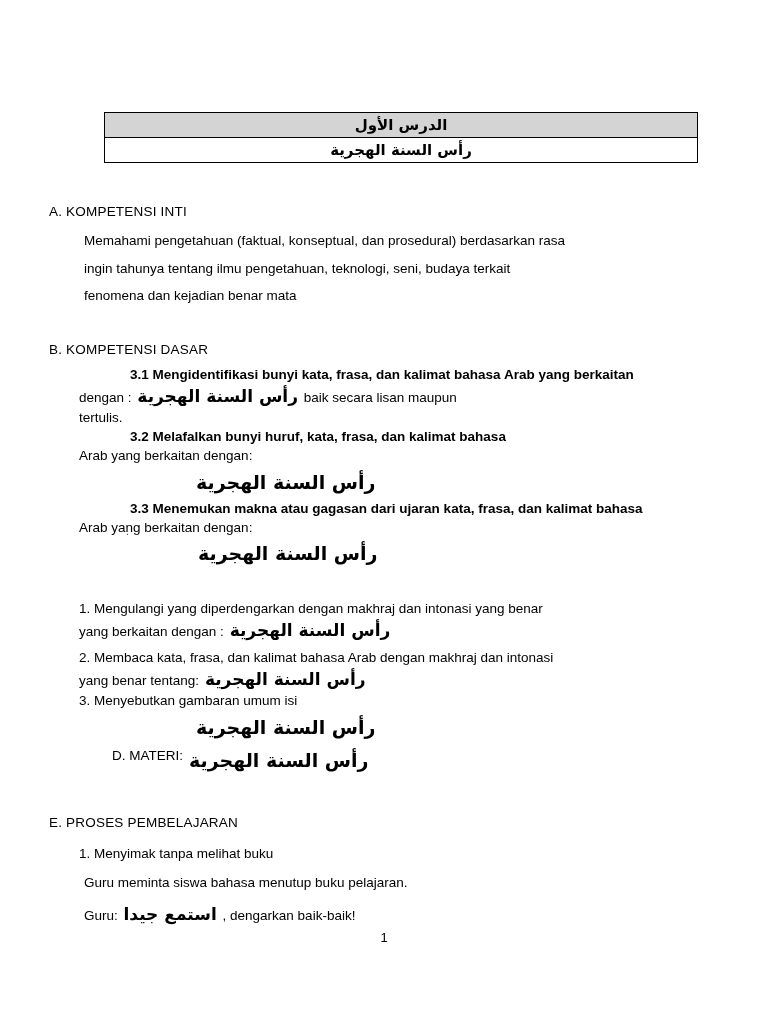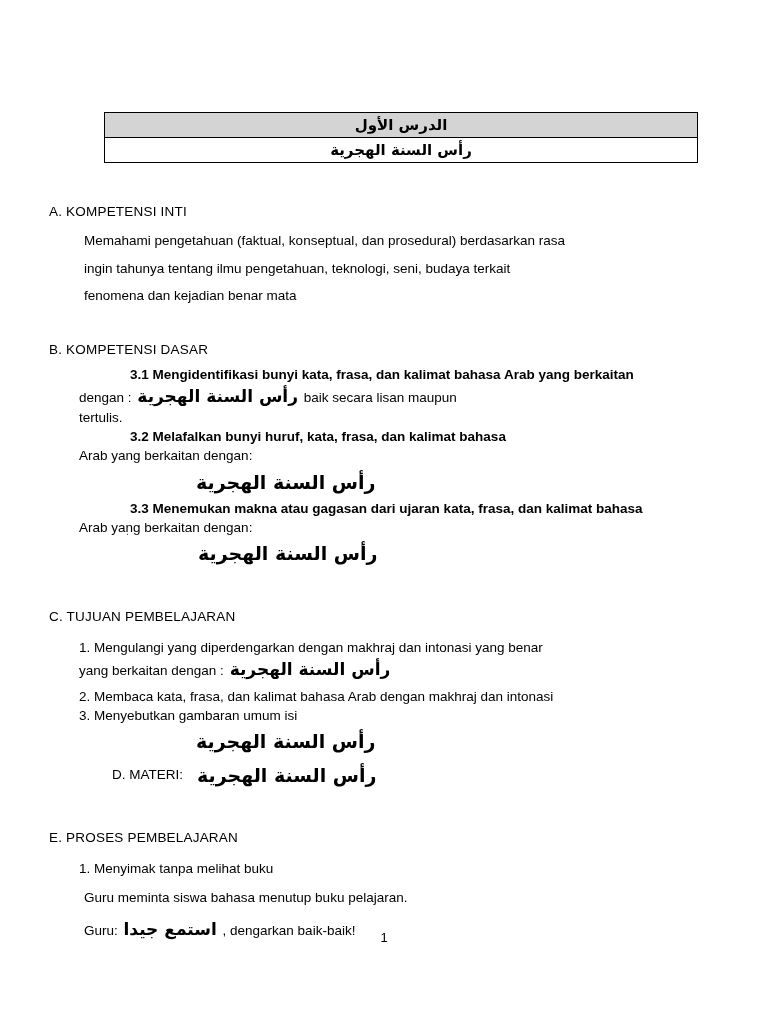--- a/index.html
+++ b/index.html
@@ -106,22 +106,22 @@
     margin-bottom: 2px;
     text-align: left;
   }
   .ar-block-2 {
     margin-left: 198px;
   }
   .sec-head-inline {
     margin-left: 112px;
     margin-top: 4px;
     display: flex;
-    align-items: center;
-    gap: 12px;
+    align-items: flex-start;
+    gap: 4px;
   }
   .gap-sm { height: 6px; }
   .gap-md { height: 14px; }
   .gap-lg { height: 22px; }
 
   .footer {
     position: absolute;
     left: 0;
     top: 930px;
     width: 768px;
@@ -179,33 +179,36 @@
       <div class="ar-block">رأس السنة الهجرية</div>
 
       <div class="item">3.3 Menemukan makna atau gagasan dari ujaran kata, frasa, dan kalimat bahasa</div>
       <div class="item-ind">Arab yang berkaitan dengan:</div>
       <div class="ar-block ar-block-2">رأس السنة الهجرية</div>
     </div>
 
     <div class="gap-lg"></div>
 
     <div class="sec">
-      <div class="sec-head">C. TUJUAN PEMBELAJARAN</div>
 
       <div class="gap-sm"></div>
 
       <div class="item-ind">1.  Mengulangi   yang diperdengarkan dengan makhraj dan intonasi  yang benar</div>
       <div class="item-ind">
         <span>yang berkaitan dengan :</span>
         <span class="ar-inline">رأس السنة الهجرية</span>
       </div>
 
       <div class="gap-sm"></div>
 
       <div class="item-ind">2. Membaca kata, frasa, dan kalimat bahasa  Arab dengan makhraj dan intonasi</div>
+      <div class="item-ind">
+        <span>yang benar tentang:</span>
+        <span class="ar-inline">رأس السنة الهجرية</span>
+      </div>
 
       <div class="item-ind">3.  Menyebutkan gambaran umum isi</div>
       <div class="ar-block">رأس السنة الهجرية</div>
     </div>
 
     <div class="sec sec-head-inline">
       <span>D. MATERI:</span>
       <span class="ar-inline" style="font-size:19px;">رأس السنة الهجرية</span>
     </div>
 

